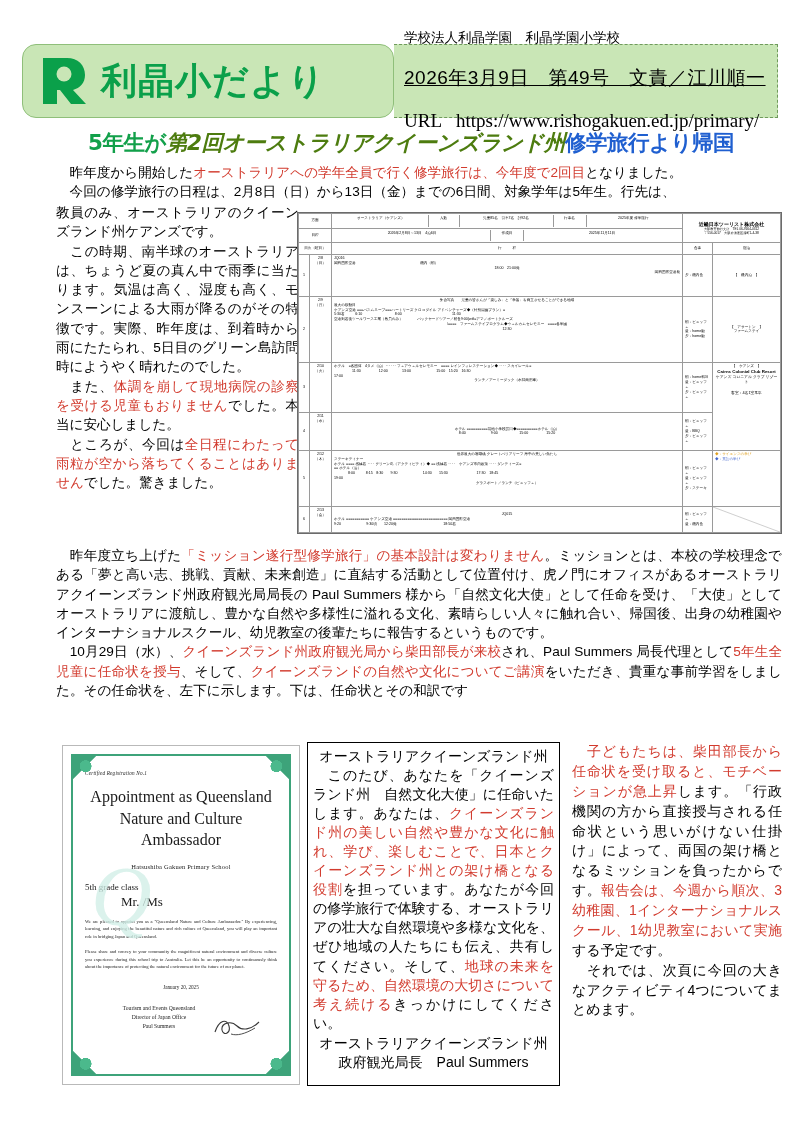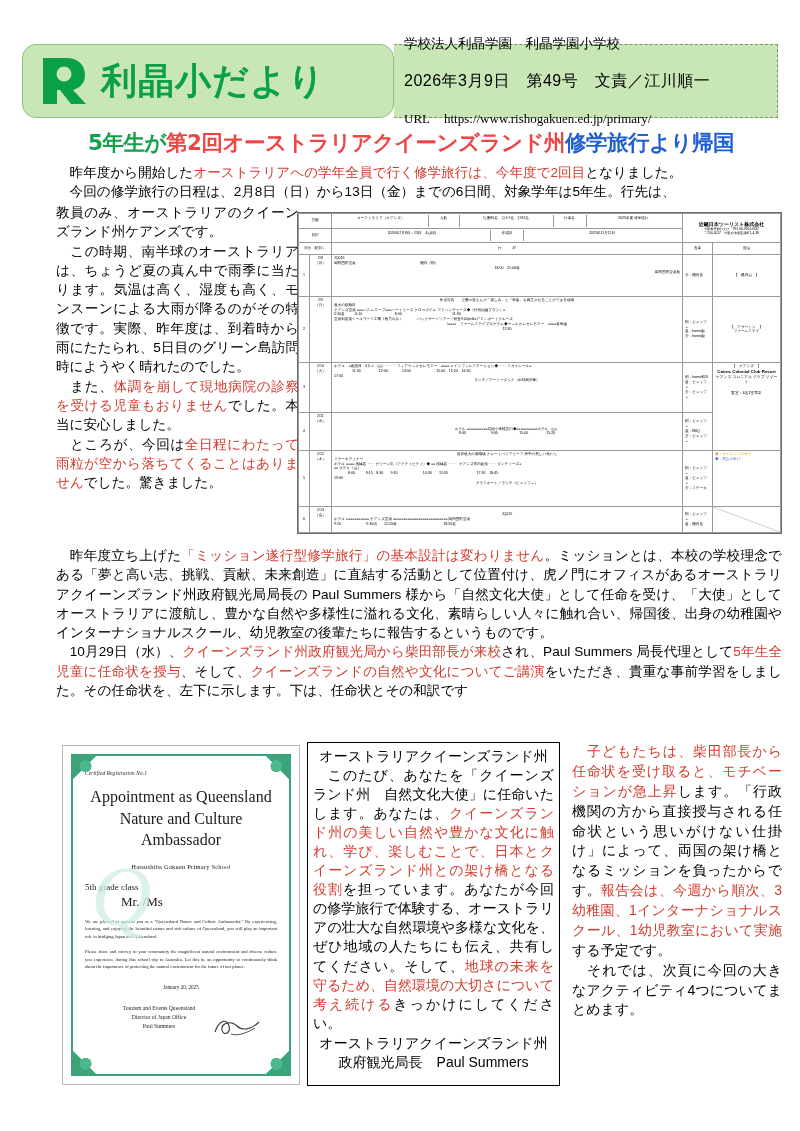--- a/index.html
+++ b/index.html
@@ -28,32 +28,32 @@
     font-family:"DejaVu Sans",sans-serif;
     font-weight:700;font-size:36px;color:#0aa04a;letter-spacing:1px;
     white-space:nowrap;
   }
   .mast-right{
     flex:1;background:#c9e6b6;border:1px dashed #6f9a5c;border-left:none;
     box-sizing:border-box;padding:5px 6px 4px 10px;
     display:flex;flex-direction:column;justify-content:center;gap:19px;
   }
   .mast-right .l1{font-size:13.5px;line-height:1.25;}
-  .mast-right .l2{font-size:16px;line-height:1.3;letter-spacing:.5px;}
-  .mast-right .l3{font-size:13px;line-height:1.25;font-family:"Liberation Serif",serif;}
+  .mast-right .l2{font-size:19px;line-height:1.3;letter-spacing:.5px;text-decoration:underline;}
+  .mast-right .l3{font-size:19px;line-height:1.25;font-family:"Liberation Serif",serif;}
   .mast-right .l3 .u{margin-right:14px;}
 
   
   .headline{
     position:absolute;left:0;top:128px;width:800px;text-align:center;
     font-family:"DejaVu Sans",sans-serif;
     font-weight:700;font-size:21.5px;letter-spacing:-0.5px;white-space:nowrap;
   }
   .hl-g{color:#12a04a;margin-left:22px;}
-  .hl-r{color:#ef4444;}
+  .hl-r{color:#4d7c0f;font-style:italic;}
   .hl-b{color:#1f5fd0;}
 
   
   .bodytext{font-size:13.6px;line-height:1.42;text-align:justify;}
   .red{color:#d23b2e;}
 
   .para-top{
     position:absolute;left:56px;top:163px;width:726px;
   }
   .col-left{

